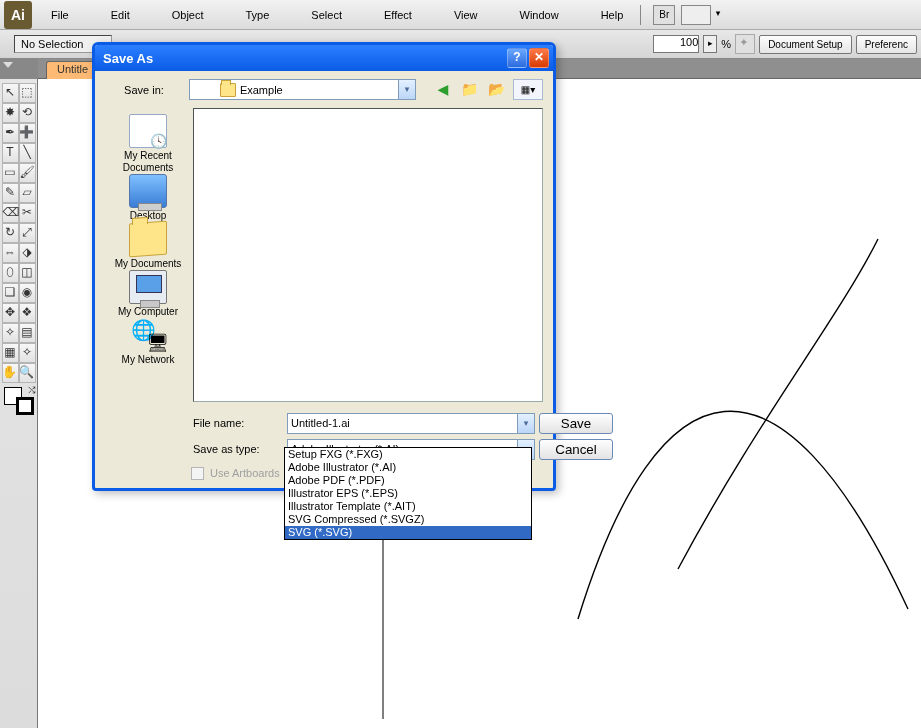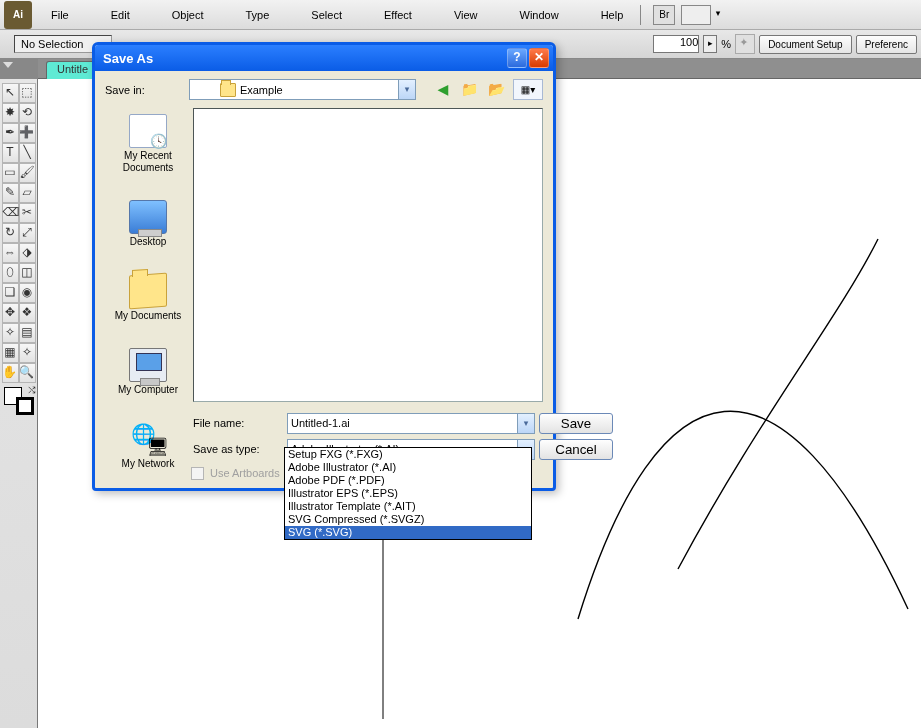--- a/index.html
+++ b/index.html
@@ -1,40 +1,40 @@
 <!DOCTYPE html>
 <html><head>
 <meta charset="utf-8">
 <style>
   * { box-sizing: border-box; margin: 0; padding: 0; }
   body { font-family: Tahoma, Arial, sans-serif; font-size: 11px; background: #fff; overflow: hidden; width: 921px; height: 728px; position: relative; }
 
   
   .menubar { position: absolute; top: 0; left: 0; right: 0; height: 30px; background: linear-gradient(#f2f2f2, #dcdcdc); border-bottom: 1px solid #aaa; display: flex; align-items: center; }
-  .ai-logo { width: 28px; height: 28px; margin-left: 4px; background: #6a5a32; color: #fff; text-align: center; line-height: 28px; font-weight: bold; font-size: 10px; border-radius: 3px; }
+  .ai-logo { width: 28px; height: 28px; margin-left: 4px; background: #6a5a32; color: #fff; text-align: center; line-height: 28px; font-weight: bold; font-size: 14px; border-radius: 3px; }
   .menu-items { display: flex; margin-left: 10px; gap: 24px; }
   .menu-items span { padding: 6px 9px; cursor: default; }
   .menu-sep { width: 1px; height: 20px; background: #888; margin: 0 8px; }
   .menu-btn { width: 22px; height: 20px; background: #e0e0e0; border: 1px solid #888; margin-left: 4px; text-align: center; line-height: 18px; font-size: 10px; }
   .menu-dropdown { width: 30px; height: 20px; border: 1px solid #888; margin-left: 6px; position: relative; background: #eee; }
   .menu-dropdown::after { content: "▾"; position: absolute; right: -10px; top: 2px; font-size: 9px; }
 
   
   .optbar { position: absolute; top: 30px; left: 0; right: 0; height: 29px; background: linear-gradient(#e8e8e8, #d5d5d5); border-bottom: 1px solid #888; display: flex; align-items: center; padding-left: 14px; }
   .optbar .status { border: 1px inset #999; background: #f0f0f0; padding: 2px 28px 2px 6px; }
   .optbar .right { margin-left: auto; display: flex; align-items: center; gap: 4px; padding-right: 4px; }
   .opt-input { width: 46px; height: 18px; border: 1px solid #777; background: #fff; text-align: right; padding-right: 0; }
   .opt-arrow { width: 14px; height: 18px; border: 1px solid #777; background: #eee; text-align: center; line-height: 14px; font-size: 9px; }
   .opt-btn { height: 19px; border: 1px solid #777; background: linear-gradient(#fdfdfd,#e5e5e5); padding: 0 8px; font-size: 10px; border-radius: 2px; }
   .wand { width: 20px; height: 20px; background: #e0e0e0; border: 1px solid #aaa; position:relative; }
   .wand::before{content:"✦";position:absolute;left:3px;top:1px;color:#999;font-size:11px;}
 
   
   .tabbar { position: absolute; top: 59px; left: 38px; right: 0; height: 20px; background: #8f8f8f; border-bottom:1px solid #666;}
-  .tab { position: absolute; top: 2px; left: 8px; height: 18px; background: #5eead4; border: 1px solid #666; border-bottom:none; padding: 1px 10px; font-size: 11px; color:#333; border-radius: 3px 3px 0 0;}
+  .tab { position: absolute; top: 2px; left: 8px; height: 18px; background: #fdba74; border: 1px solid #666; border-bottom:none; padding: 1px 10px; font-size: 11px; color:#333; border-radius: 3px 3px 0 0;}
   .corner-expand { position:absolute; top:59px; left:0; width:38px; height:20px; background:#888; }
   .corner-triangle { position:absolute; top:62px; left:3px; width:0;height:0;border-left:5px solid transparent;border-right:5px solid transparent;border-top:6px solid #ddd;}
 
   
   .canvas { position: absolute; top: 79px; left: 38px; right: 0; bottom: 0; background: #fff; }
   .canvas svg { width:100%; height:100%; }
 
   
   .toolbar { position: absolute; top: 79px; left: 0; width: 38px; bottom: 0; background: linear-gradient(#e6e6e6,#dcdcdc); border-right: 1px solid #777; display: flex; flex-direction: column; align-items: center; padding-top: 4px; gap: 0; }
   .toolrow { display: flex; }
@@ -49,35 +49,35 @@
   .dialog { position: absolute; top: 42px; left: 92px; width: 464px; height: 449px; background: #ece9d8; border: 3px solid #0a5ce6; border-radius: 6px 6px 4px 4px; box-shadow: 3px 3px 8px rgba(0,0,0,.25); }
   .titlebar { height: 26px; background: linear-gradient(#2b7fff,#0a5ce6); display: flex; align-items: center; padding: 0 4px 0 8px; color: #fff; font-weight: bold; font-size: 13px; border-radius: 3px 3px 0 0;}
   .titlebar .spacer { flex: 1; }
   .titlebtn { width: 20px; height: 20px; margin-left: 2px; border-radius: 3px; border: 1px solid #fff4; text-align: center; font-weight: bold; line-height: 17px; font-size: 12px;}
   .helpbtn { background: linear-gradient(#6aa8ff,#2b6add); color:#fff;}
   .closebtn { background: linear-gradient(#ff7b4a,#d63a00); color:#fff;}
 
   .dlg-body { position: relative; padding: 8px 10px; height: calc(100% - 26px); }
 
   .savein-row { display: flex; align-items: center; gap: 6px; margin-bottom: 8px; }
-  .savein-row label { width: 88px; text-align: left; }
+  .savein-row label { width: 88px; text-align: center; }
   .combo { height: 21px; border: 1px solid #7f9db9; background: #fff; display: flex; align-items: center; padding: 0 3px; position: relative; }
   .combo.savein { width: 252px; padding-left: 30px; }
   .combo .folder { width:16px;height:14px;background:#ffe58a;border:1px solid #c9a23b;border-radius:1px;margin-right:4px;position:relative;}
   .combo .folder::before{content:"";position:absolute;top:-4px;left:0;width:8px;height:4px;background:#ffe58a;border:1px solid #c9a23b;border-bottom:none;}
   .combo .dd { position: absolute; right: 0; top: 0; width: 17px; height: 100%; background: linear-gradient(#e3f0ff,#bcd6f7); border-left:1px solid #7f9db9; text-align:center; line-height:18px; font-size:9px; color:#4a6a9a;}
   .nav-icons { display: flex; gap: 5px; margin-left: 10px; }
   .nav-ico { width: 22px; height: 21px; text-align:center; line-height:20px; font-size:14px; }
   .back-ico{color:#2e9f2e;}
   .up-ico{color:#d8a400;position:relative;}
   .newf-ico{color:#d8a400;}
   .view-ico{border:1px solid #a8b9d4;background:#f2f6fc;width:30px;font-size:10px;}
 
   .dlg-main { display: flex; height: 294px; }
-  .places { width: 86px; display:flex; flex-direction:column; align-items:center; gap:26px; padding-top:6px;}
+  .places { width: 86px; display:flex; flex-direction:column; align-items:center; gap:0; padding-top:6px;}
   .place { text-align:center; width:80px;}
   .place .pic{width:38px;height:34px;margin:0 auto 2px;position:relative;}
   .place .lbl{font-size:10px;line-height:12px;}
   .pic.paper{background:#fff;border:1px solid #95a8c7;border-radius:2px;}
   .pic.paper::after{content:"🕓";position:absolute;right:-2px;bottom:-2px;font-size:14px;}
   .pic.desktop{background:linear-gradient(#7fc0ff,#3a7dd6);border:1px solid #5577aa;border-radius:3px;}
   .pic.desktop::after{content:"";position:absolute;left:8px;bottom:-4px;width:22px;height:6px;background:#cecece;border:1px solid #888;}
   .pic.mydocs{background:#ffe58a;border:1px solid #c9a23b;border-radius:2px;transform:skewY(-4deg);}
   .pic.mydocs::before{content:"";position:absolute;top:-6px;left:2px;width:14px;height:6px;background:#ffe58a;border:1px solid #c9a23b;border-bottom:none;}
   .pic.computer{background:#e7ecf3;border:1px solid #777;border-radius:2px;}

